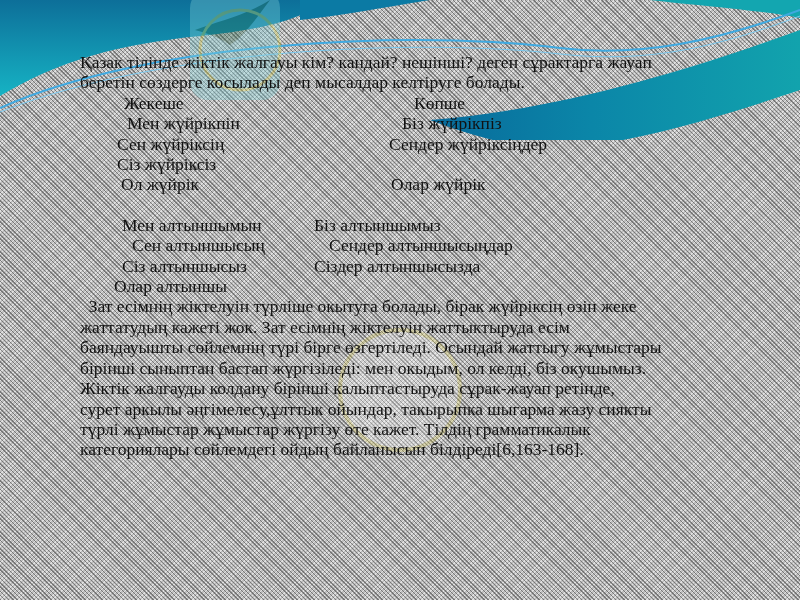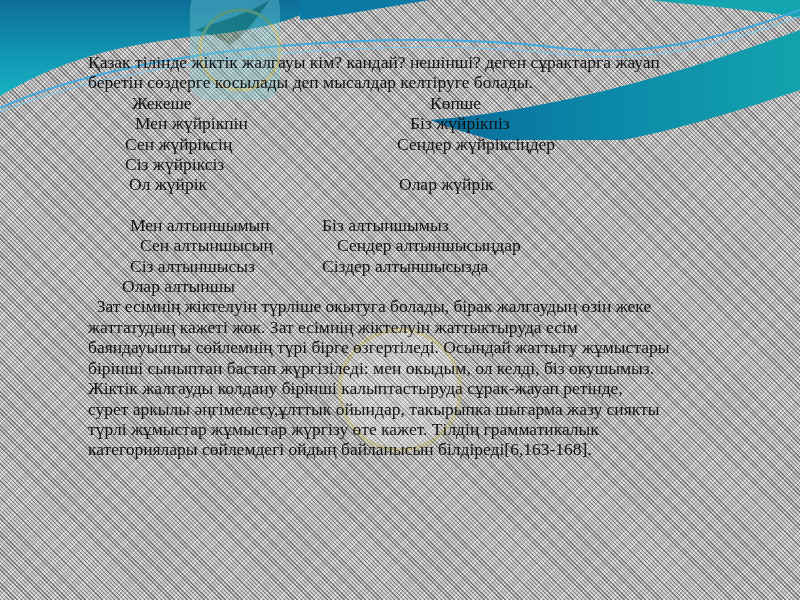--- a/index.html
+++ b/index.html
@@ -8,21 +8,21 @@
     font-family: "Liberation Serif", "DejaVu Serif", serif;
     background-color:#bdbdbd;
     background-image:
       repeating-linear-gradient(45deg, rgba(60,60,60,0.55) 0 1px, transparent 1px 3px),
       repeating-linear-gradient(-45deg, rgba(255,255,255,0.55) 0 1px, transparent 1px 3px);
   }
   .slide { position:absolute; inset:0; }
   .header-wave { position:absolute; left:0; top:0; width:800px; height:140px; }
   .watermark { position:absolute; pointer-events:none; }
   .content {
-    position:absolute; left:88px; top:52px; width:700px;
+    position:absolute; left:80px; top:52px; width:700px;
     color:#111; font-size:17.5px; line-height:20.4px;
   }
   .line { white-space:pre; display:block; }
   .row { display:flex;margin-left:34px; }
   .col-a { flex:none; }
   .gap { height:20px; }
 </style>
 </head>
 <body>
 
@@ -59,21 +59,21 @@
   <svg class="watermark" style="left:330px;top:310px;width:140px;height:160px;opacity:0.25" viewBox="0 0 140 160">
     <circle cx="70" cy="80" r="60" stroke="#e0d040" stroke-width="4" fill="#ffffff"></circle>
   </svg>
 
   <div class="content">
     <span class="line">Қазак тілінде жіктік жалгауы кім? кандай? нешінші? деген сұрактарга жауап</span>
     <span class="line">беретін сөздерге косылады деп мысалдар келтіруге болады.</span>
 
     <div class="row">
       <span class="col-a" style="width:290px;padding-left:10px">Жекеше</span>
-      <span style="padding-left:8px">Көпше</span>
+      <span style="padding-left:0">Көпше</span>
     </div>
     <div class="row">
       <span class="col-a" style="width:275px;padding-left:13px">Мен жүйрікпін</span>
       <span>Біз жүйрікпіз</span>
     </div>
     <div class="row">
       <span class="col-a" style="width:272px;padding-left:3px">Сен жүйріксің</span>
       <span>Сендер жүйріксіңдер</span>
     </div>
     <div class="row">
@@ -95,21 +95,21 @@
       <span>Сендер алтыншысыңдар</span>
     </div>
     <div class="row">
       <span class="col-a" style="width:192px;padding-left:8px">Сіз алтыншысыз</span>
       <span>Сіздер алтыншысызда</span>
     </div>
     <div class="row">
       <span>Олар алтыншы</span>
     </div>
 
-    <span class="line">  Зат есімнің жіктелуін түрліше окытуга болады, бірак жалгаудың өзін жеке</span>
+    <span class="line">  Зат есімнің жіктелуін түрліше окытуга болады, бірак жүйріксің өзін жеке</span>
     <span class="line">жаттатудың кажеті жок. Зат есімнің жіктелуін жаттыктыруда есім</span>
     <span class="line">баяндауышты сөйлемнің түрі бірге өзгертіледі. Осындай жаттыгу жұмыстары</span>
     <span class="line">бірінші сыныптан бастап жүргізіледі: мен окыдым, ол келді, біз окушымыз.</span>
     <span class="line">Жіктік жалгауды колдану бірінші калыптастыруда сұрак-жауап ретінде,</span>
     <span class="line">сурет аркылы әңгімелесу,ұлттык ойындар, такырыпка шыгарма жазу сиякты</span>
     <span class="line">түрлі жұмыстар жұмыстар жүргізу өте кажет. Тілдің грамматикалык</span>
     <span class="line">категориялары сөйлемдегі ойдың байланысын білдіреді[6,163-168].</span>
   </div>
 </div>
 

